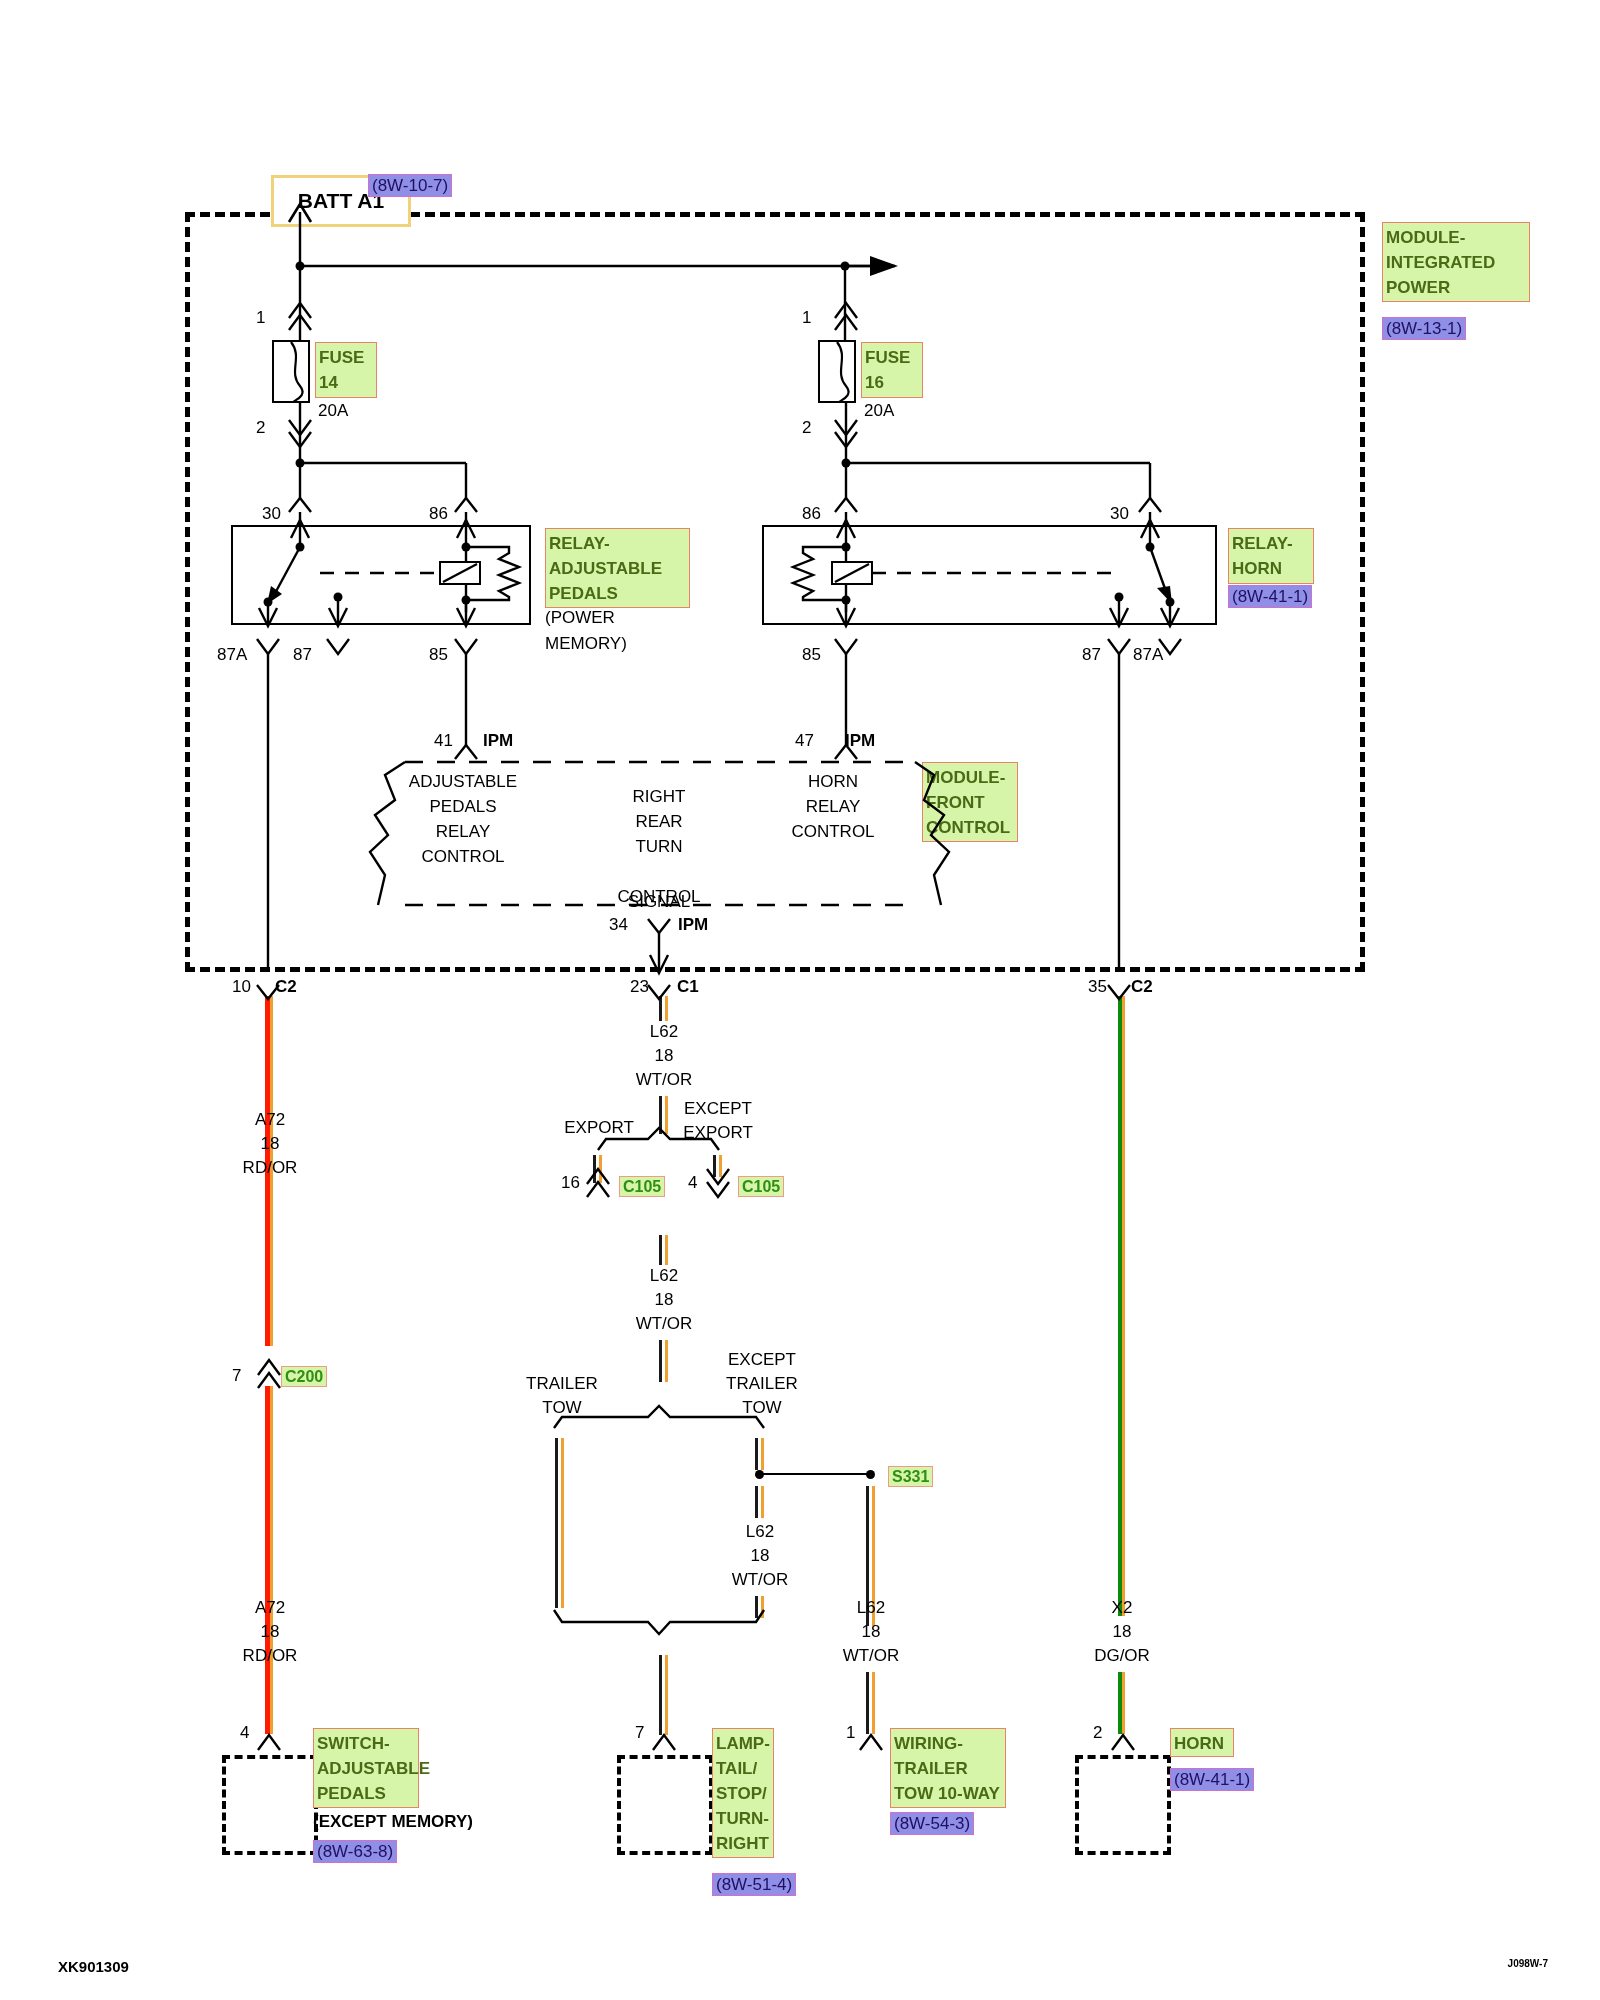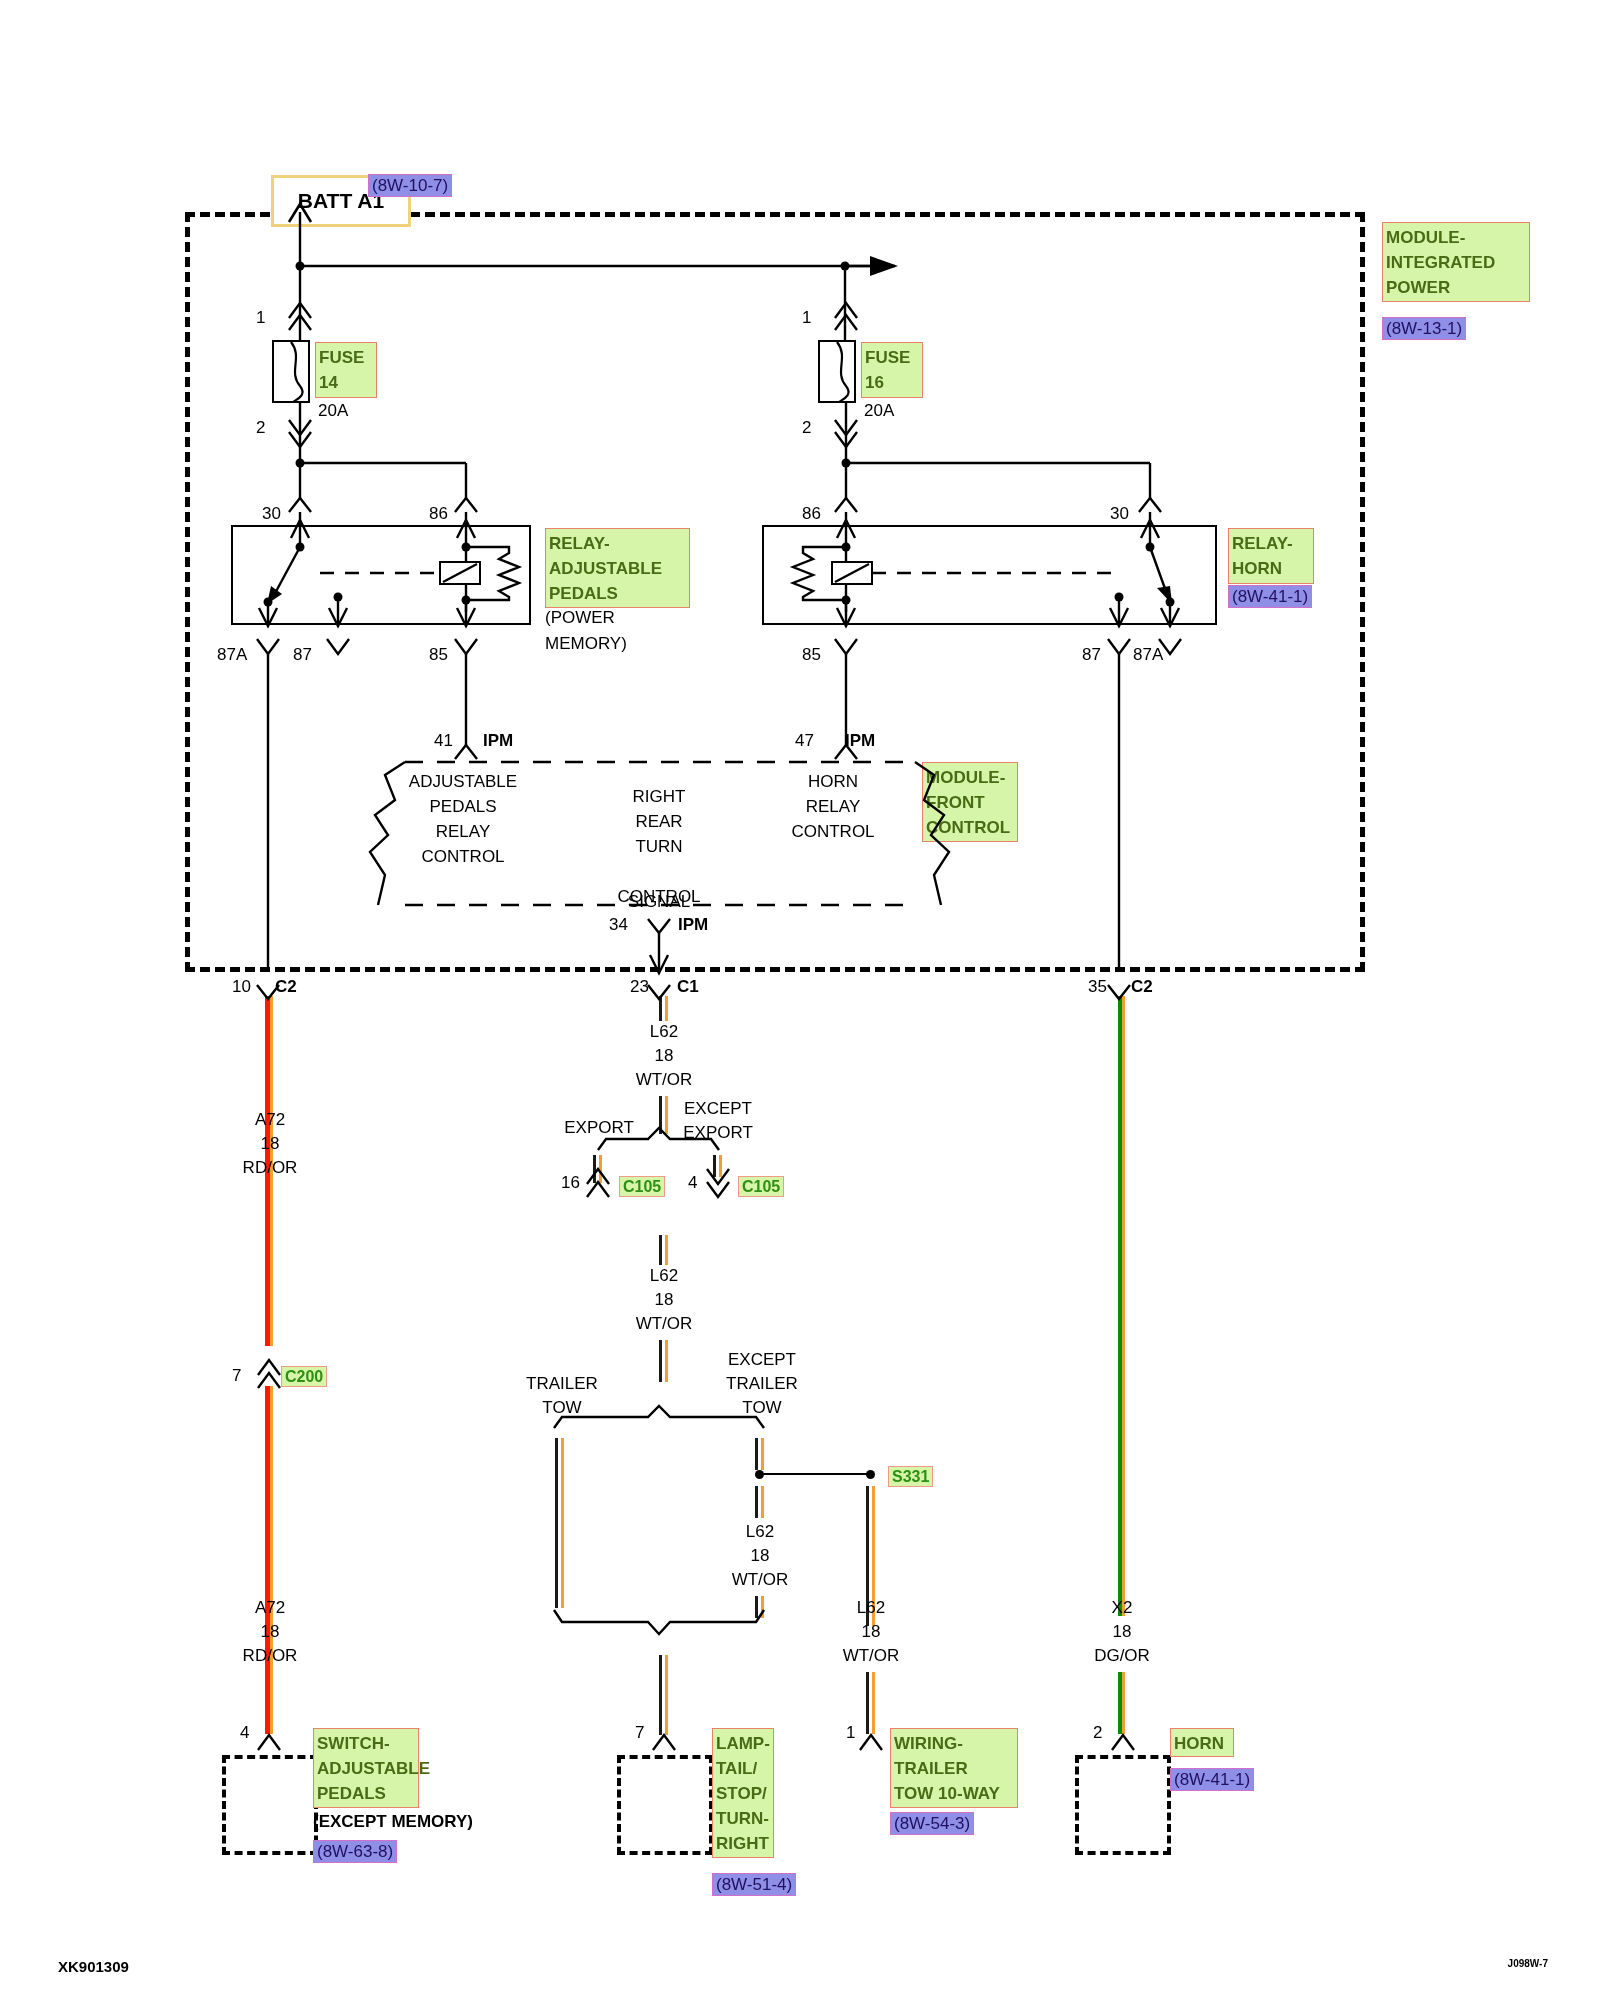--- a/index.html
+++ b/index.html
@@ -291,21 +291,21 @@
   <div class="hl-green" style="left:712px;top:1728px;width:62px;height:130px;">
     <div>LAMP-</div>
     <div>TAIL/</div>
     <div>STOP/</div>
     <div>TURN-</div>
     <div>RIGHT</div>
   </div>
   <div class="hl-purple" style="left:712px;top:1873px;">(8W-51-4)</div>
 
   <div class="txt" style="left:846px;top:1723px;">1</div>
-  <div class="hl-green" style="left:890px;top:1728px;width:128px;height:80px;">
+  <div class="hl-green" style="left:890px;top:1728px;width:116px;height:80px;">
     <div>WIRING-</div>
     <div>TRAILER</div>
     <div>TOW 10-WAY</div>
   </div>
   <div class="hl-purple" style="left:890px;top:1812px;">(8W-54-3)</div>
 
   <div class="txt" style="left:1093px;top:1723px;">2</div>
   <div class="dev-box" style="left:1075px;top:1755px;width:96px;height:100px;"></div>
   <div class="hl-green" style="left:1170px;top:1728px;width:64px;height:29px;">
     <div>HORN</div>

